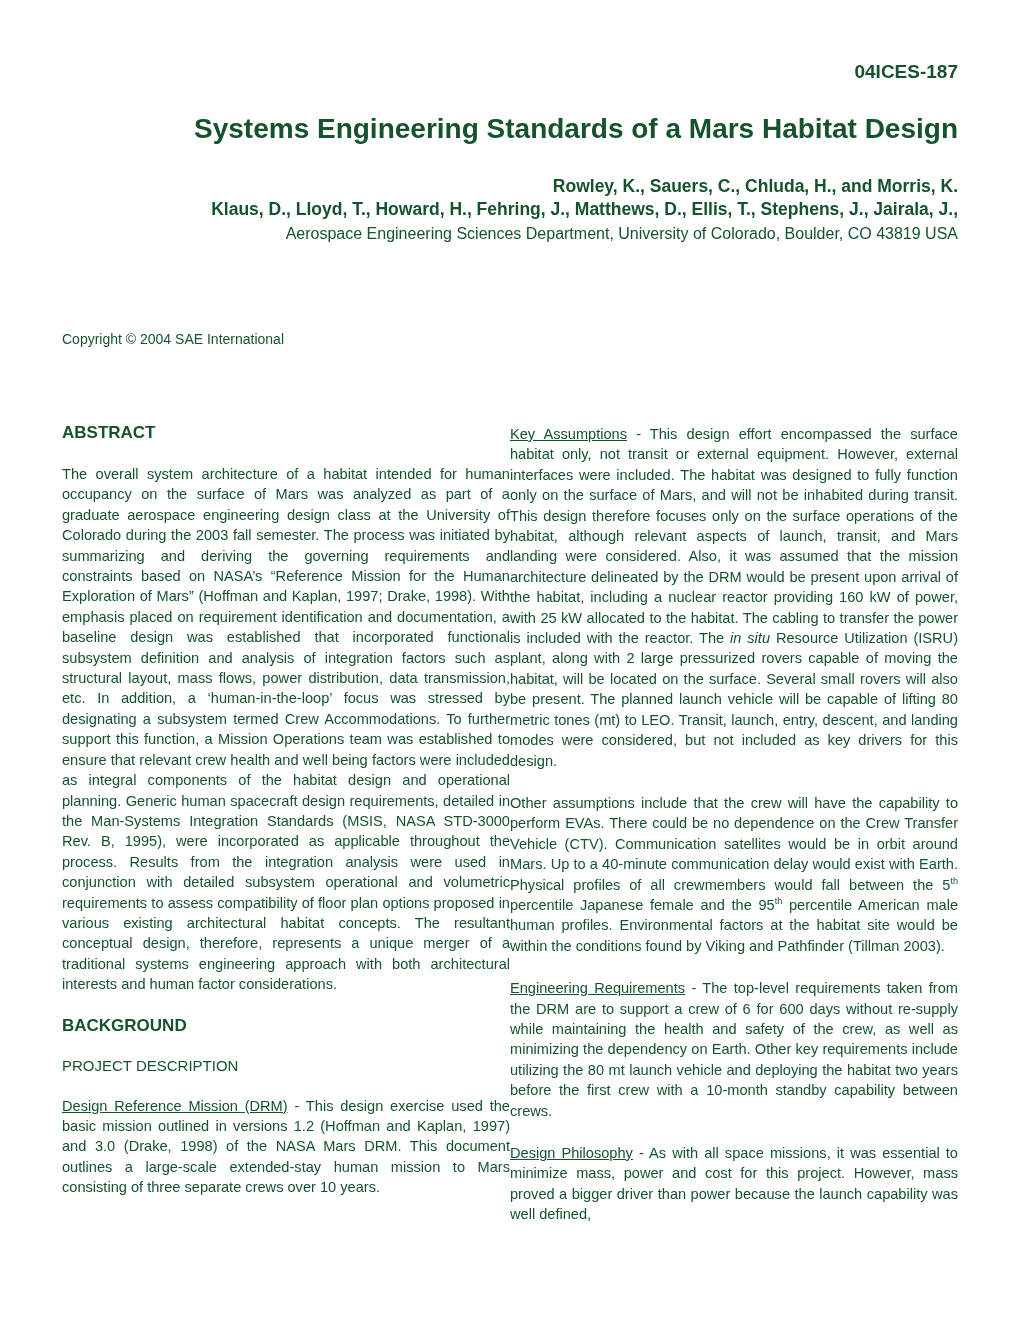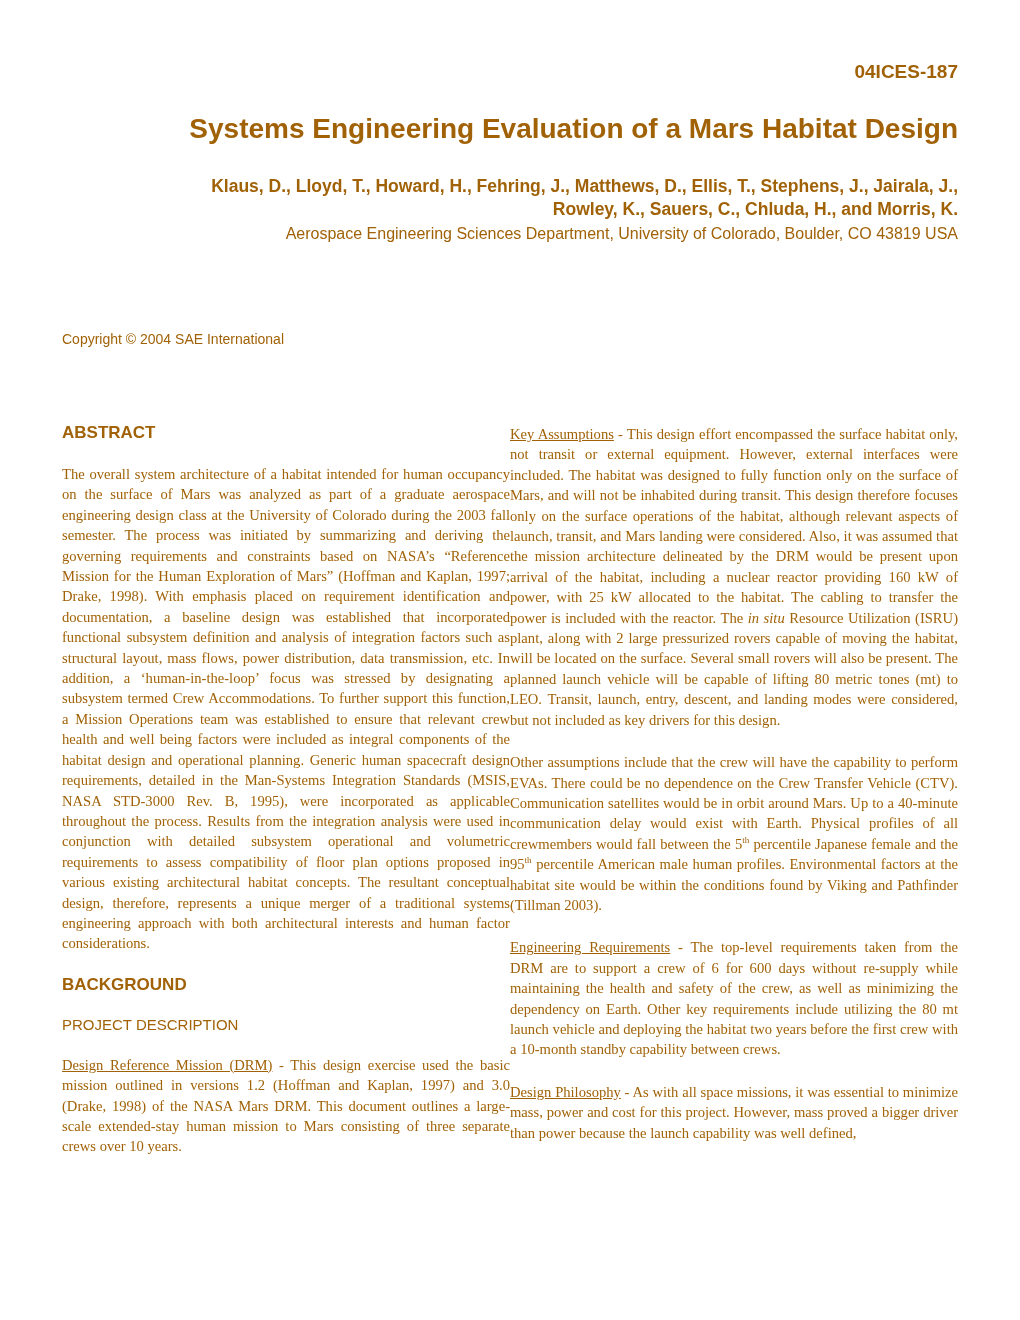--- a/index.html
+++ b/index.html
@@ -2,21 +2,21 @@
 <html><head>
 <meta charset="utf-8">
 <style>
   * { box-sizing: border-box; }
   html, body { margin: 0; padding: 0; background: #ffffff; }
   .page {
     position: relative;
     width: 1020px;
     height: 1320px;
     background: #ffffff;
-    color: #a16207;
+    color: #14532d;
     font-family: "Liberation Sans", "DejaVu Sans", sans-serif;
     padding: 62px 62px 0 62px;
     overflow: hidden;
   }
   .paper-number {
     text-align: right;
     font-size: 19px;
     font-weight: bold;
     line-height: 20px;
   }
@@ -51,21 +51,20 @@
     margin-top: 77px;
     display: grid;
     grid-template-columns: 1fr 1fr;
   }
   .col { min-width: 0; }
   .body-text, .col p {
     margin: 22px 0 0 0;
     font-size: 14.6px;
     line-height: 20.4px;
     text-align: justify;
-    font-family: Liberation Serif, serif;
   }
   .col p:first-child, .col h2:first-child { margin-top: 0; }
   h2.section-heading {
     margin: 22px 0 0 0;
     font-size: 17px;
     font-weight: bold;
     line-height: 18px;
     text-align: left;
   }
   h3.subsection-heading {
@@ -80,25 +79,25 @@
   sup { font-size: 0.62em; line-height: 0; vertical-align: super; }
 </style>
 </head>
 <body>
 
 <div class="page">
 
   <header>
     <div class="paper-number">04ICES-187</div>
 
-    <h1 class="title">Systems Engineering Evaluation of a Mars Habitat Design</h1>
+    <h1 class="title">Systems Engineering Standards of a Mars Habitat Design</h1>
 
     <div class="authors">
+      <div>Rowley, K., Sauers, C., Chluda, H., and Morris, K.</div>
       <div>Klaus, D., Lloyd, T., Howard, H., Fehring, J., Matthews, D., Ellis, T., Stephens, J., Jairala, J.,</div>
-      <div>Rowley, K., Sauers, C., Chluda, H., and Morris, K.</div>
     </div>
 
     <div class="affiliation">Aerospace Engineering Sciences Department, University of Colorado, Boulder, CO 43819 USA</div>
 
     <div class="copyright">Copyright © 2004 SAE International</div>
   </header>
 
   <main class="columns">
 
     <section class="col">

